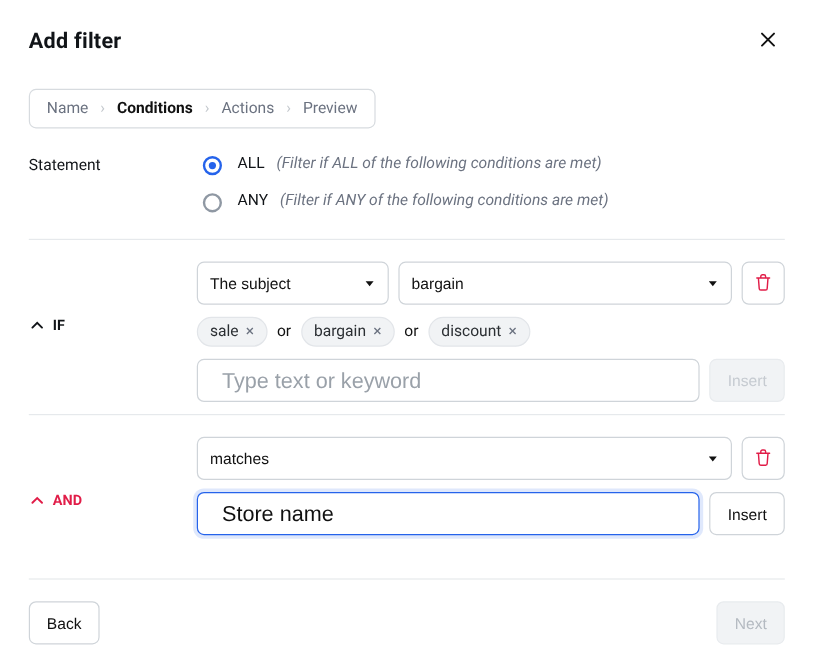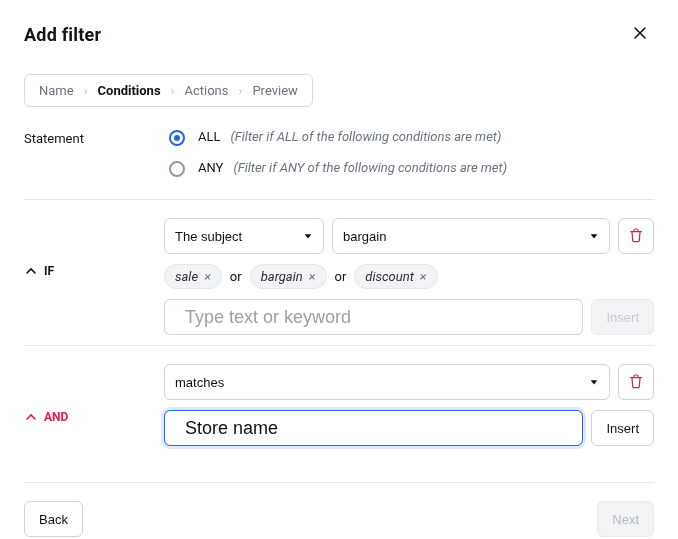--- a/index.html
+++ b/index.html
@@ -89,21 +89,21 @@
   .sel-op{width:220px;flex:1}
   .icon-btn{
     width:36px;height:36px;border:1px solid var(--border-strong);border-radius:6px;background:#fff;
     display:inline-flex;align-items:center;justify-content:center;cursor:pointer;color:var(--danger);
   }
   .icon-btn svg{width:16px;height:16px}
 
   .tags{display:flex;align-items:center;gap:8px;flex-wrap:wrap}
   .chip{
     display:inline-flex;align-items:center;gap:6px;background:var(--chip-bg);
-    border:1px solid var(--chip-border);border-radius:999px;padding:4px 10px;font-size:13px;color:#2b2f33;font-style:italic;
+    border:1px solid var(--chip-border);border-radius:999px;padding:4px 10px;font-size:13px;color:#2b2f33;
   }
   .chip .x{cursor:pointer;color:#6b7280}
   .tags .or{font-size:13px;color:#111}
 
   .input{
     height:36px;border:1px solid var(--border-strong);border-radius:6px;background:#fff;
     padding:0 20px;font-size:18px;color:#111;outline:none;
   }
   .input::placeholder{color:#9aa1a9}
   .input.focused{border:1px solid var(--focus);box-shadow:0 0 0 3px rgba(37,99,235,.15)}

